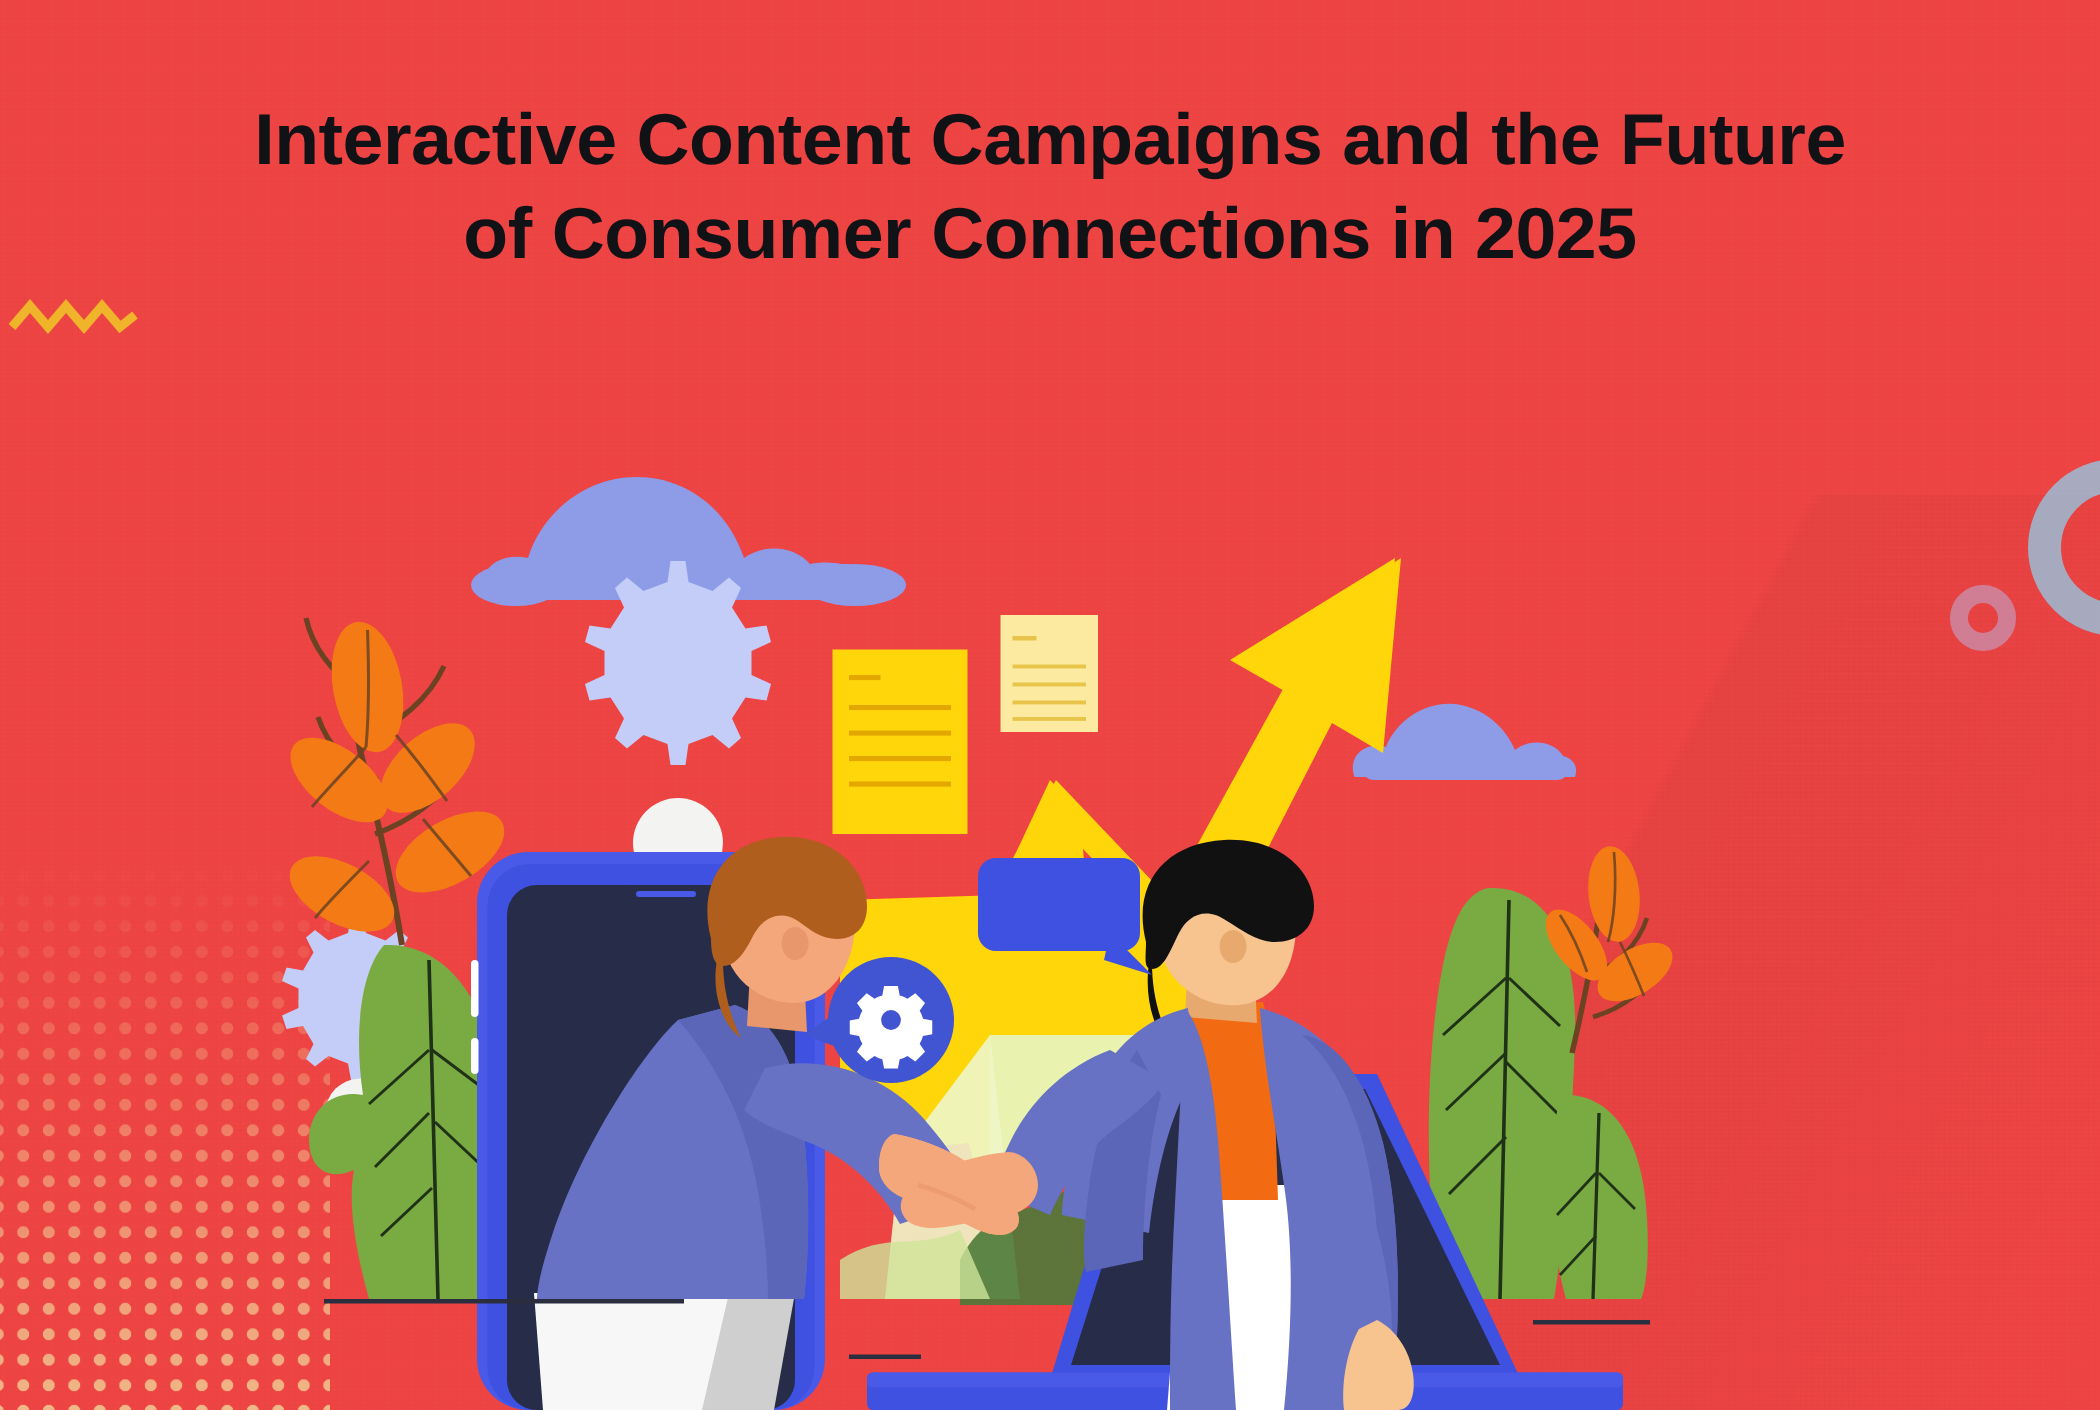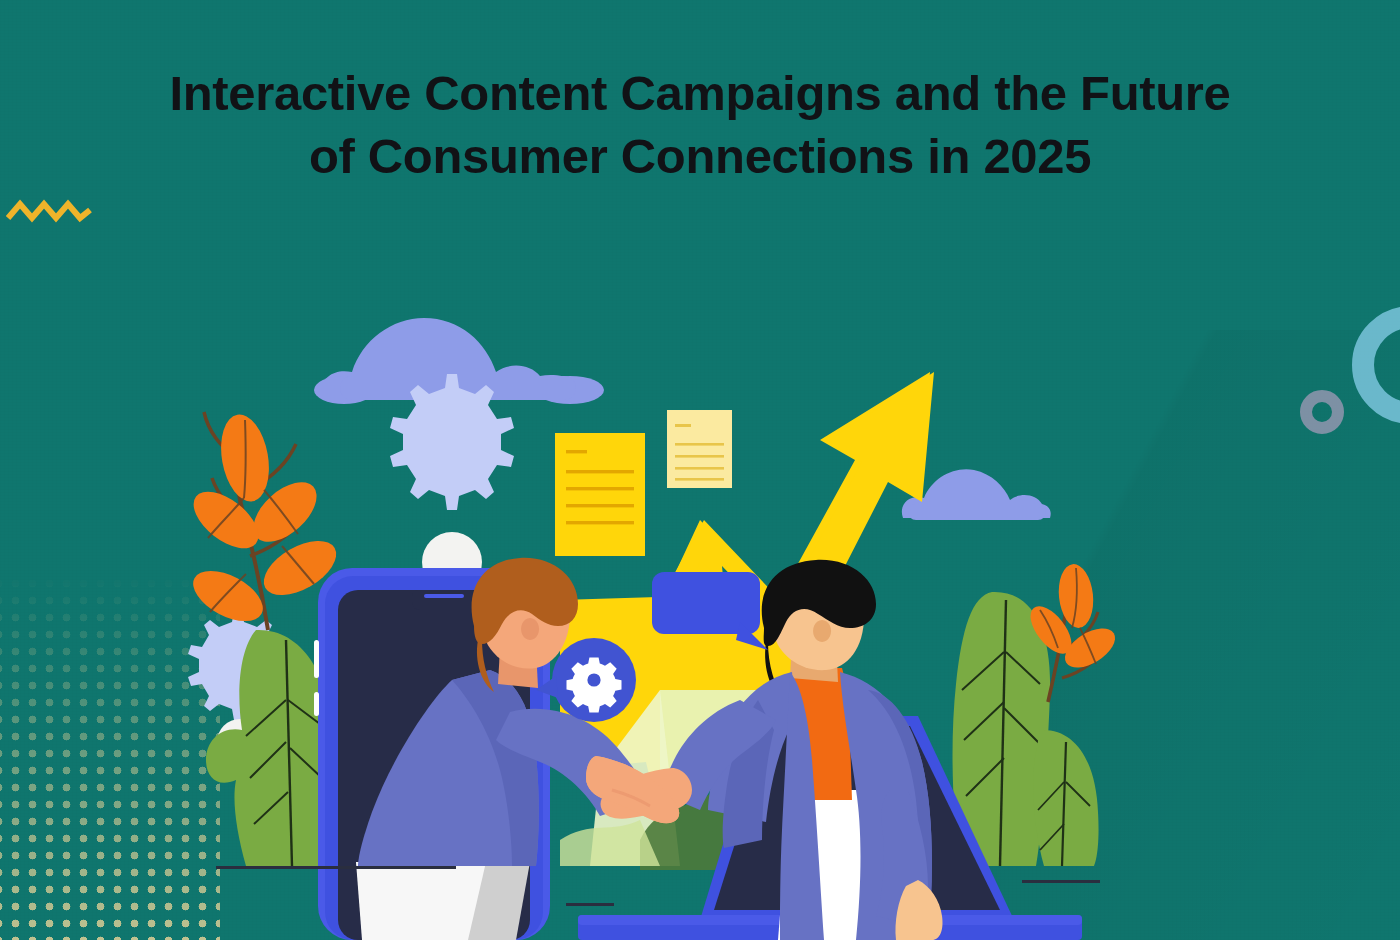--- a/index.html
+++ b/index.html
@@ -7,21 +7,21 @@
   body {
     font-family:"Liberation Sans", sans-serif;
     background:#f2f2f0;
     position:relative;
   }
 
   
   #scene {
     position:absolute; inset:0;
     width:1400px; height:940px;
-    background:#0f766e;
+    background:#ef4444;
     overflow:hidden;
   }
 
   
   .grain{
     position:absolute; inset:0;
     background-image:
       repeating-linear-gradient(0deg, rgba(0,0,0,.012) 0 1px, rgba(255,255,255,0) 1px 3px),
       repeating-linear-gradient(90deg, rgba(0,0,0,.010) 0 1px, rgba(255,255,255,0) 1px 4px);
     pointer-events:none;

